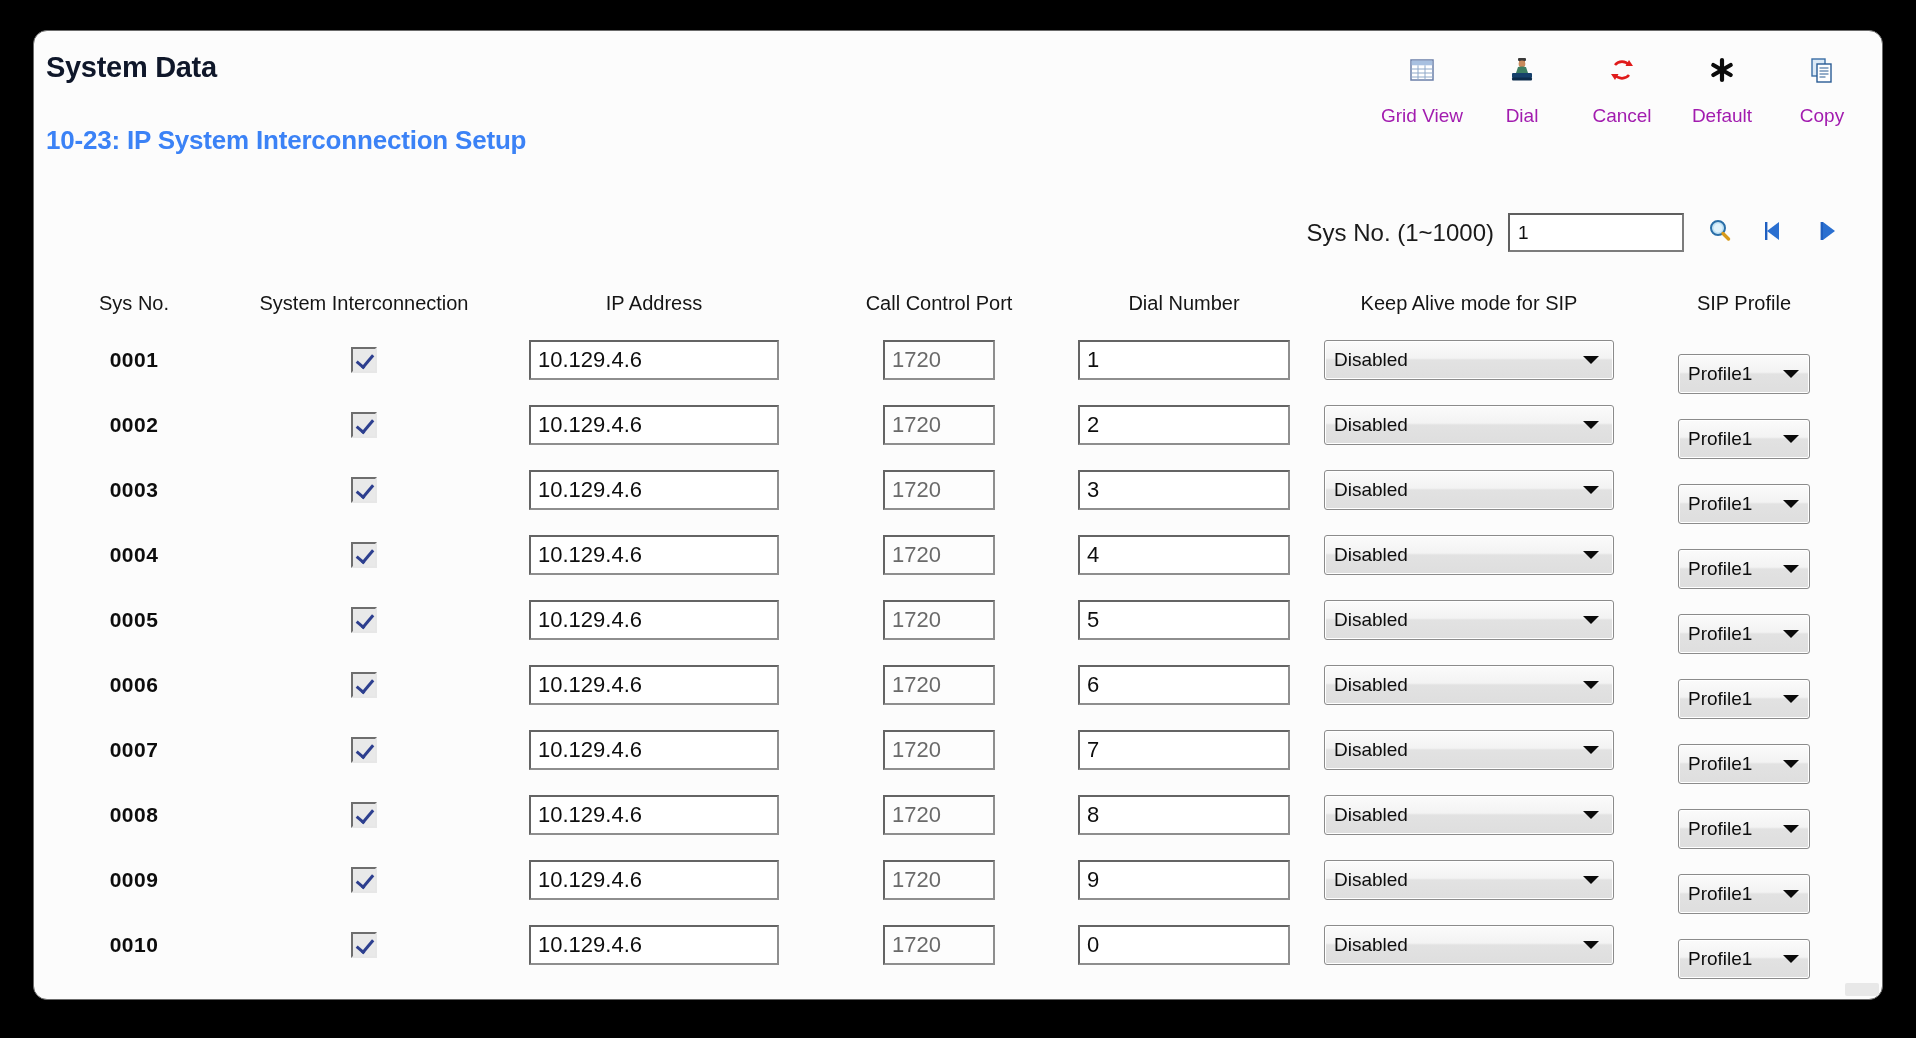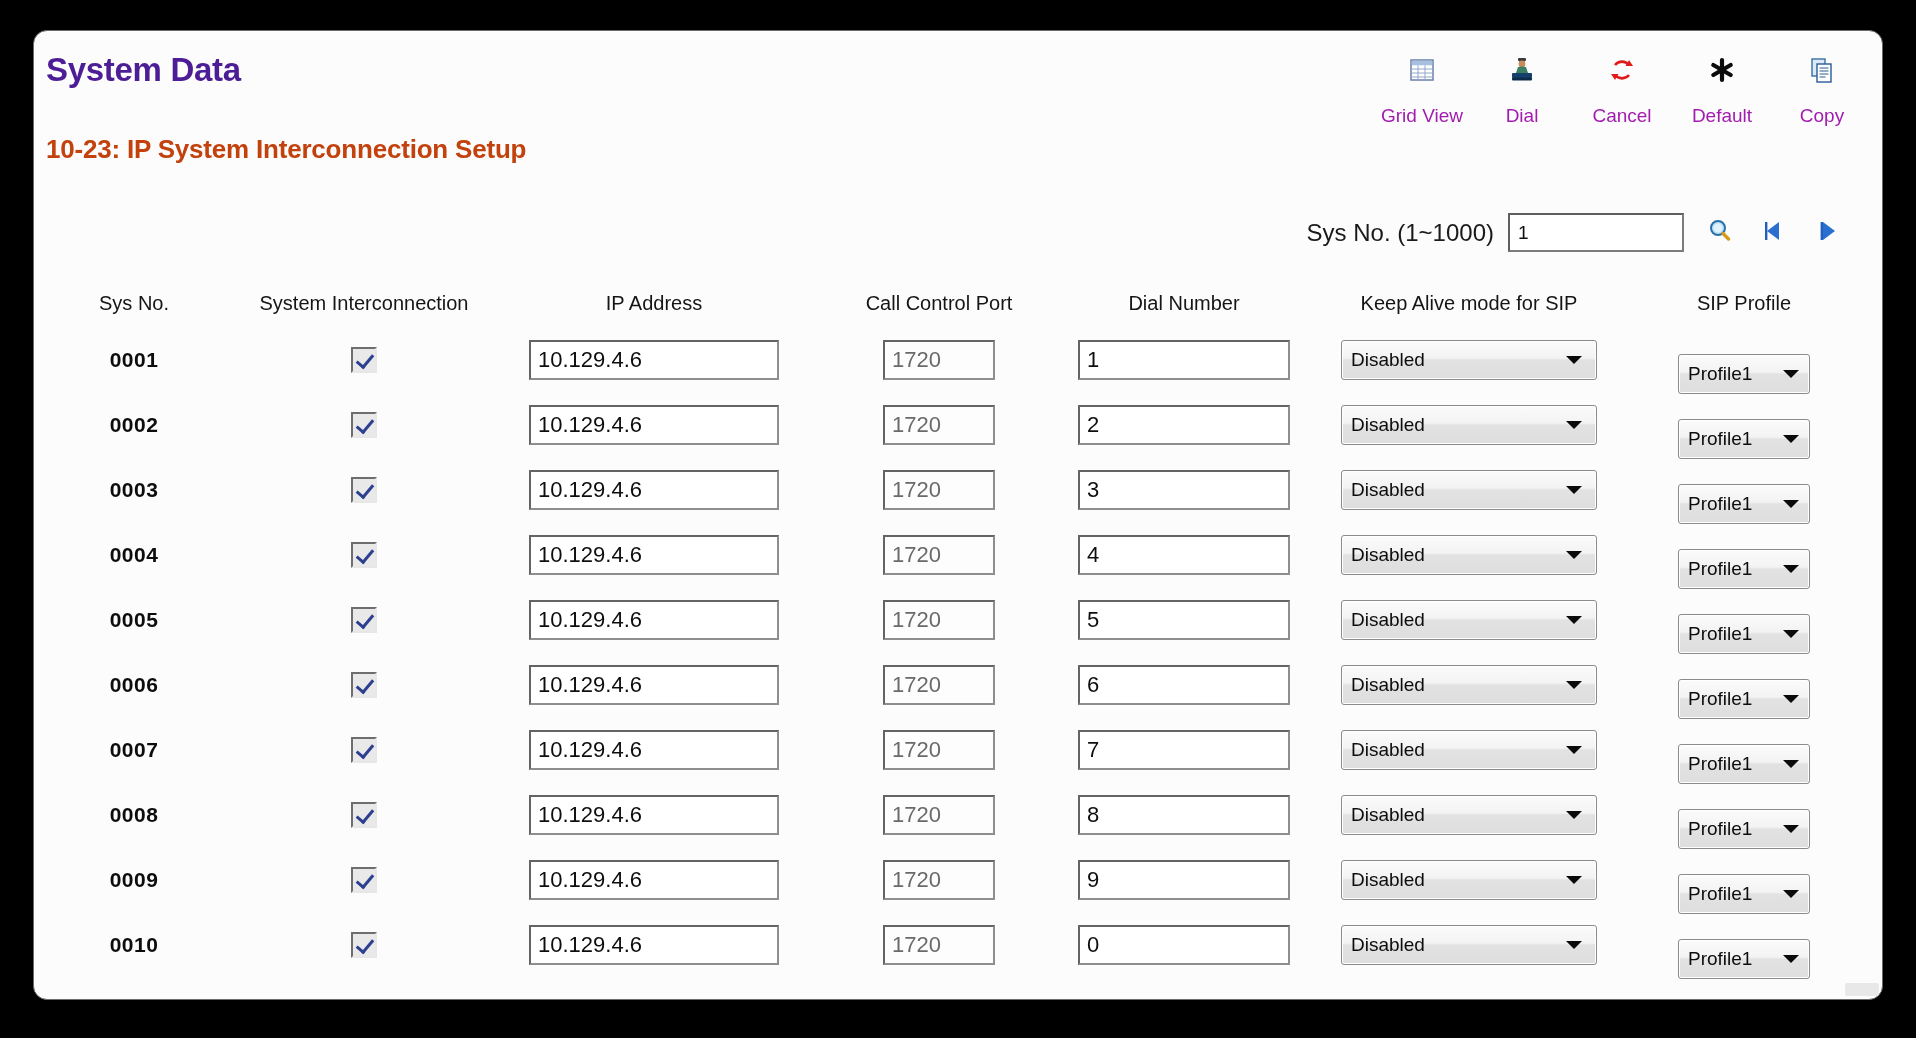--- a/index.html
+++ b/index.html
@@ -26,31 +26,31 @@
   }
 
   
   #header-row {
     position: relative;
     height: 120px;
   }
   #page-title {
     position: absolute;
     left: 12px; top: 20px;
-    font-size: 33px;
+    font-size: 29px;
     font-weight: bold;
-    color: #4c1d95;
+    color: #0f172a;
     letter-spacing: -0.3px;
   }
   #subtitle {
     position: absolute;
-    left: 12px; top: 103px;
+    left: 12px; top: 94px;
     font-size: 26px;
     font-weight: bold;
-    color: #c2410c;
+    color: #3b82f6;
     letter-spacing: -0.2px;
   }
 
   
   #toolbar {
     position: absolute;
     right: 10px; top: 12px;
     display: flex;
     align-items: flex-start;
     gap: 0px;
@@ -193,21 +193,21 @@
     height: 40px;
     border: 1px solid #8b8b8b;
     border-radius: 3px;
     background: linear-gradient(to bottom, #fbfbfb 0%, #f3f3f3 45%, #e2e2e2 50%, #dedede 100%);
     box-shadow: inset 0 0 0 1px #ffffff;
     cursor: pointer;
     display: flex;
     align-items: center;
     padding-left: 9px;
   }
-  .wcombo.keep { width: 256px; }
+  .wcombo.keep { width: 290px; }
   .wcombo.prof { width: 132px; margin-top: 28px; }
   .wcombo .combo-text {
     font-size: 19px;
     color: #0d0d0d;
     white-space: nowrap;
   }
   .wcombo .combo-arrow {
     position: absolute;
     right: 14px; top: 50%;
     transform: translateY(-50%);

